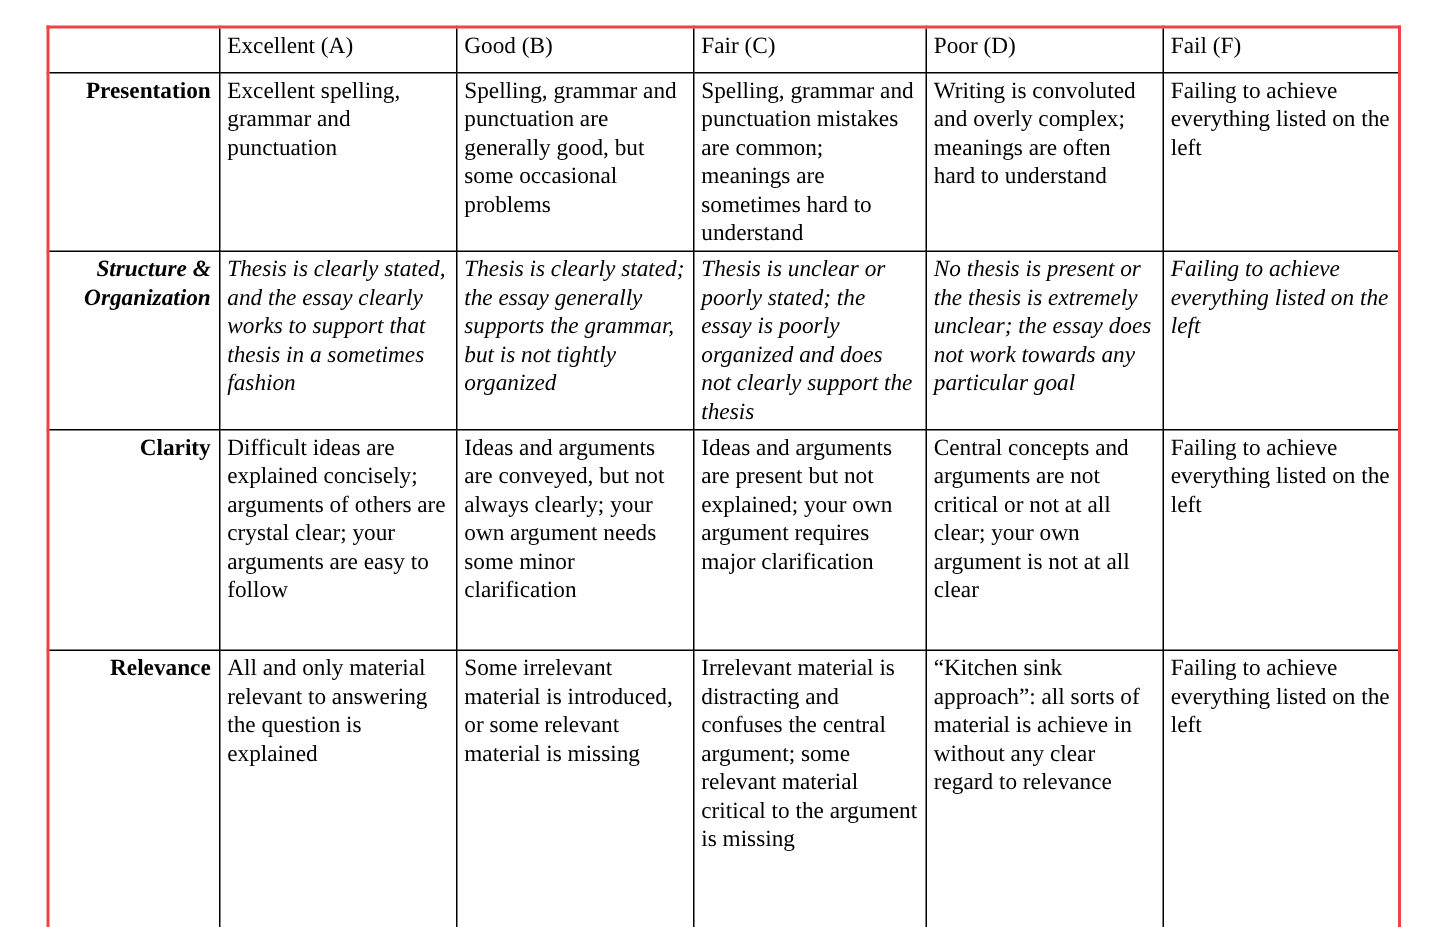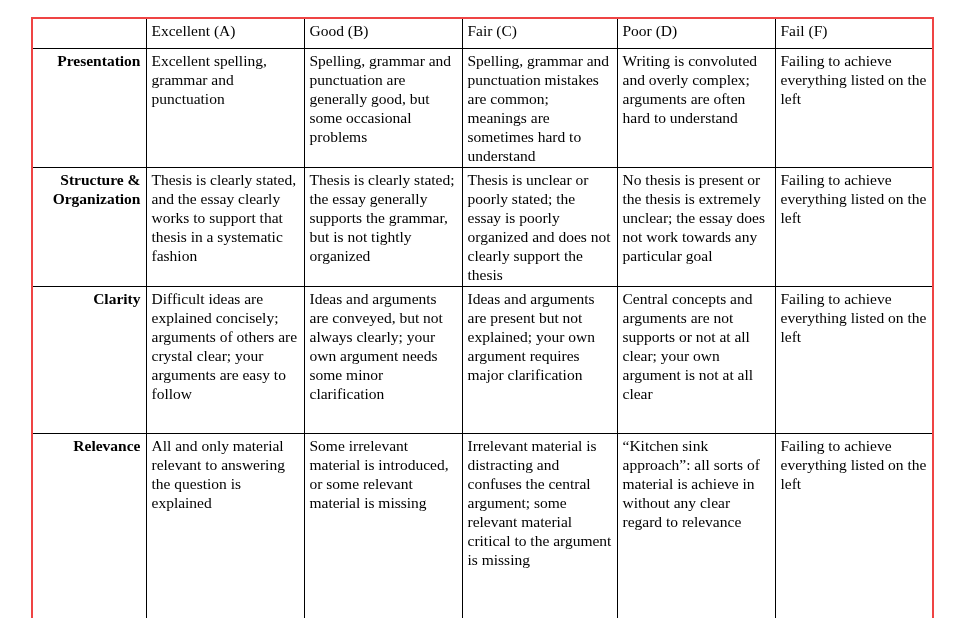--- a/index.html
+++ b/index.html
@@ -42,21 +42,21 @@
     text-align: right;
   }
   .col-label   { width: 114px; }
   .col-grade-a { width: 158px; }
   .col-grade-b { width: 158px; }
   .col-grade-c { width: 155px; }
   .col-grade-d { width: 158px; }
   .col-grade-f { width: 158px; }
   tr.r-header       { height: 30px; }
   tr.r-presentation { height: 113px; }
-  tr.r-structure    { height: 111px; }
+  tr.r-structure    { height: 111px; font-style: italic; }
   tr.r-clarity      { height: 147px; }
   tr.r-relevance    { height: 211px; margin-top: 16px; }
 </style>
 </head>
 <body>
 
 <div class="page">
   <table class="rubric">
     <colgroup>
       <col class="col-label">
@@ -75,37 +75,37 @@
         <th>Poor (D)</th>
         <th>Fail (F)</th>
       </tr>
     </thead>
     <tbody>
       <tr class="r-presentation">
         <th class="row-label">Presentation</th>
         <td>Excellent spelling, grammar and punctuation</td>
         <td>Spelling, grammar and punctuation are generally good, but some occasional problems</td>
         <td>Spelling, grammar and punctuation mistakes are common; meanings are sometimes hard to understand</td>
-        <td>Writing is convoluted and overly complex; arguments are often hard to understand</td>
+        <td>Writing is convoluted and overly complex; meanings are often hard to understand</td>
         <td>Failing to achieve everything listed on the left</td>
       </tr>
       <tr class="r-structure">
         <th class="row-label">Structure &amp; Organization</th>
-        <td>Thesis is clearly stated, and the essay clearly works to support that thesis in a systematic fashion</td>
+        <td>Thesis is clearly stated, and the essay clearly works to support that thesis in a sometimes fashion</td>
         <td>Thesis is clearly stated; the essay generally supports the grammar, but is not tightly organized</td>
         <td>Thesis is unclear or poorly stated; the essay is poorly organized and does not clearly support the thesis</td>
         <td>No thesis is present or the thesis is extremely unclear; the essay does not work towards any particular goal</td>
         <td>Failing to achieve everything listed on the left</td>
       </tr>
       <tr class="r-clarity">
         <th class="row-label">Clarity</th>
         <td>Difficult ideas are explained concisely; arguments of others are crystal clear; your arguments are easy to follow</td>
         <td>Ideas and arguments are conveyed, but not always clearly; your own argument needs some minor clarification</td>
         <td>Ideas and arguments are present but not explained; your own argument requires major clarification</td>
-        <td>Central concepts and arguments are not supports or not at all clear; your own argument is not at all clear</td>
+        <td>Central concepts and arguments are not critical or not at all clear; your own argument is not at all clear</td>
         <td>Failing to achieve everything listed on the left</td>
       </tr>
       <tr class="r-relevance">
         <th class="row-label">Relevance</th>
         <td>All and only material relevant to answering the question is explained</td>
         <td>Some irrelevant material is introduced, or some relevant material is missing</td>
         <td>Irrelevant material is distracting and confuses the central argument; some relevant material critical to the argument is missing</td>
         <td>“Kitchen sink approach”: all sorts of material is achieve in without any clear regard to relevance</td>
         <td>Failing to achieve everything listed on the left</td>
       </tr>

